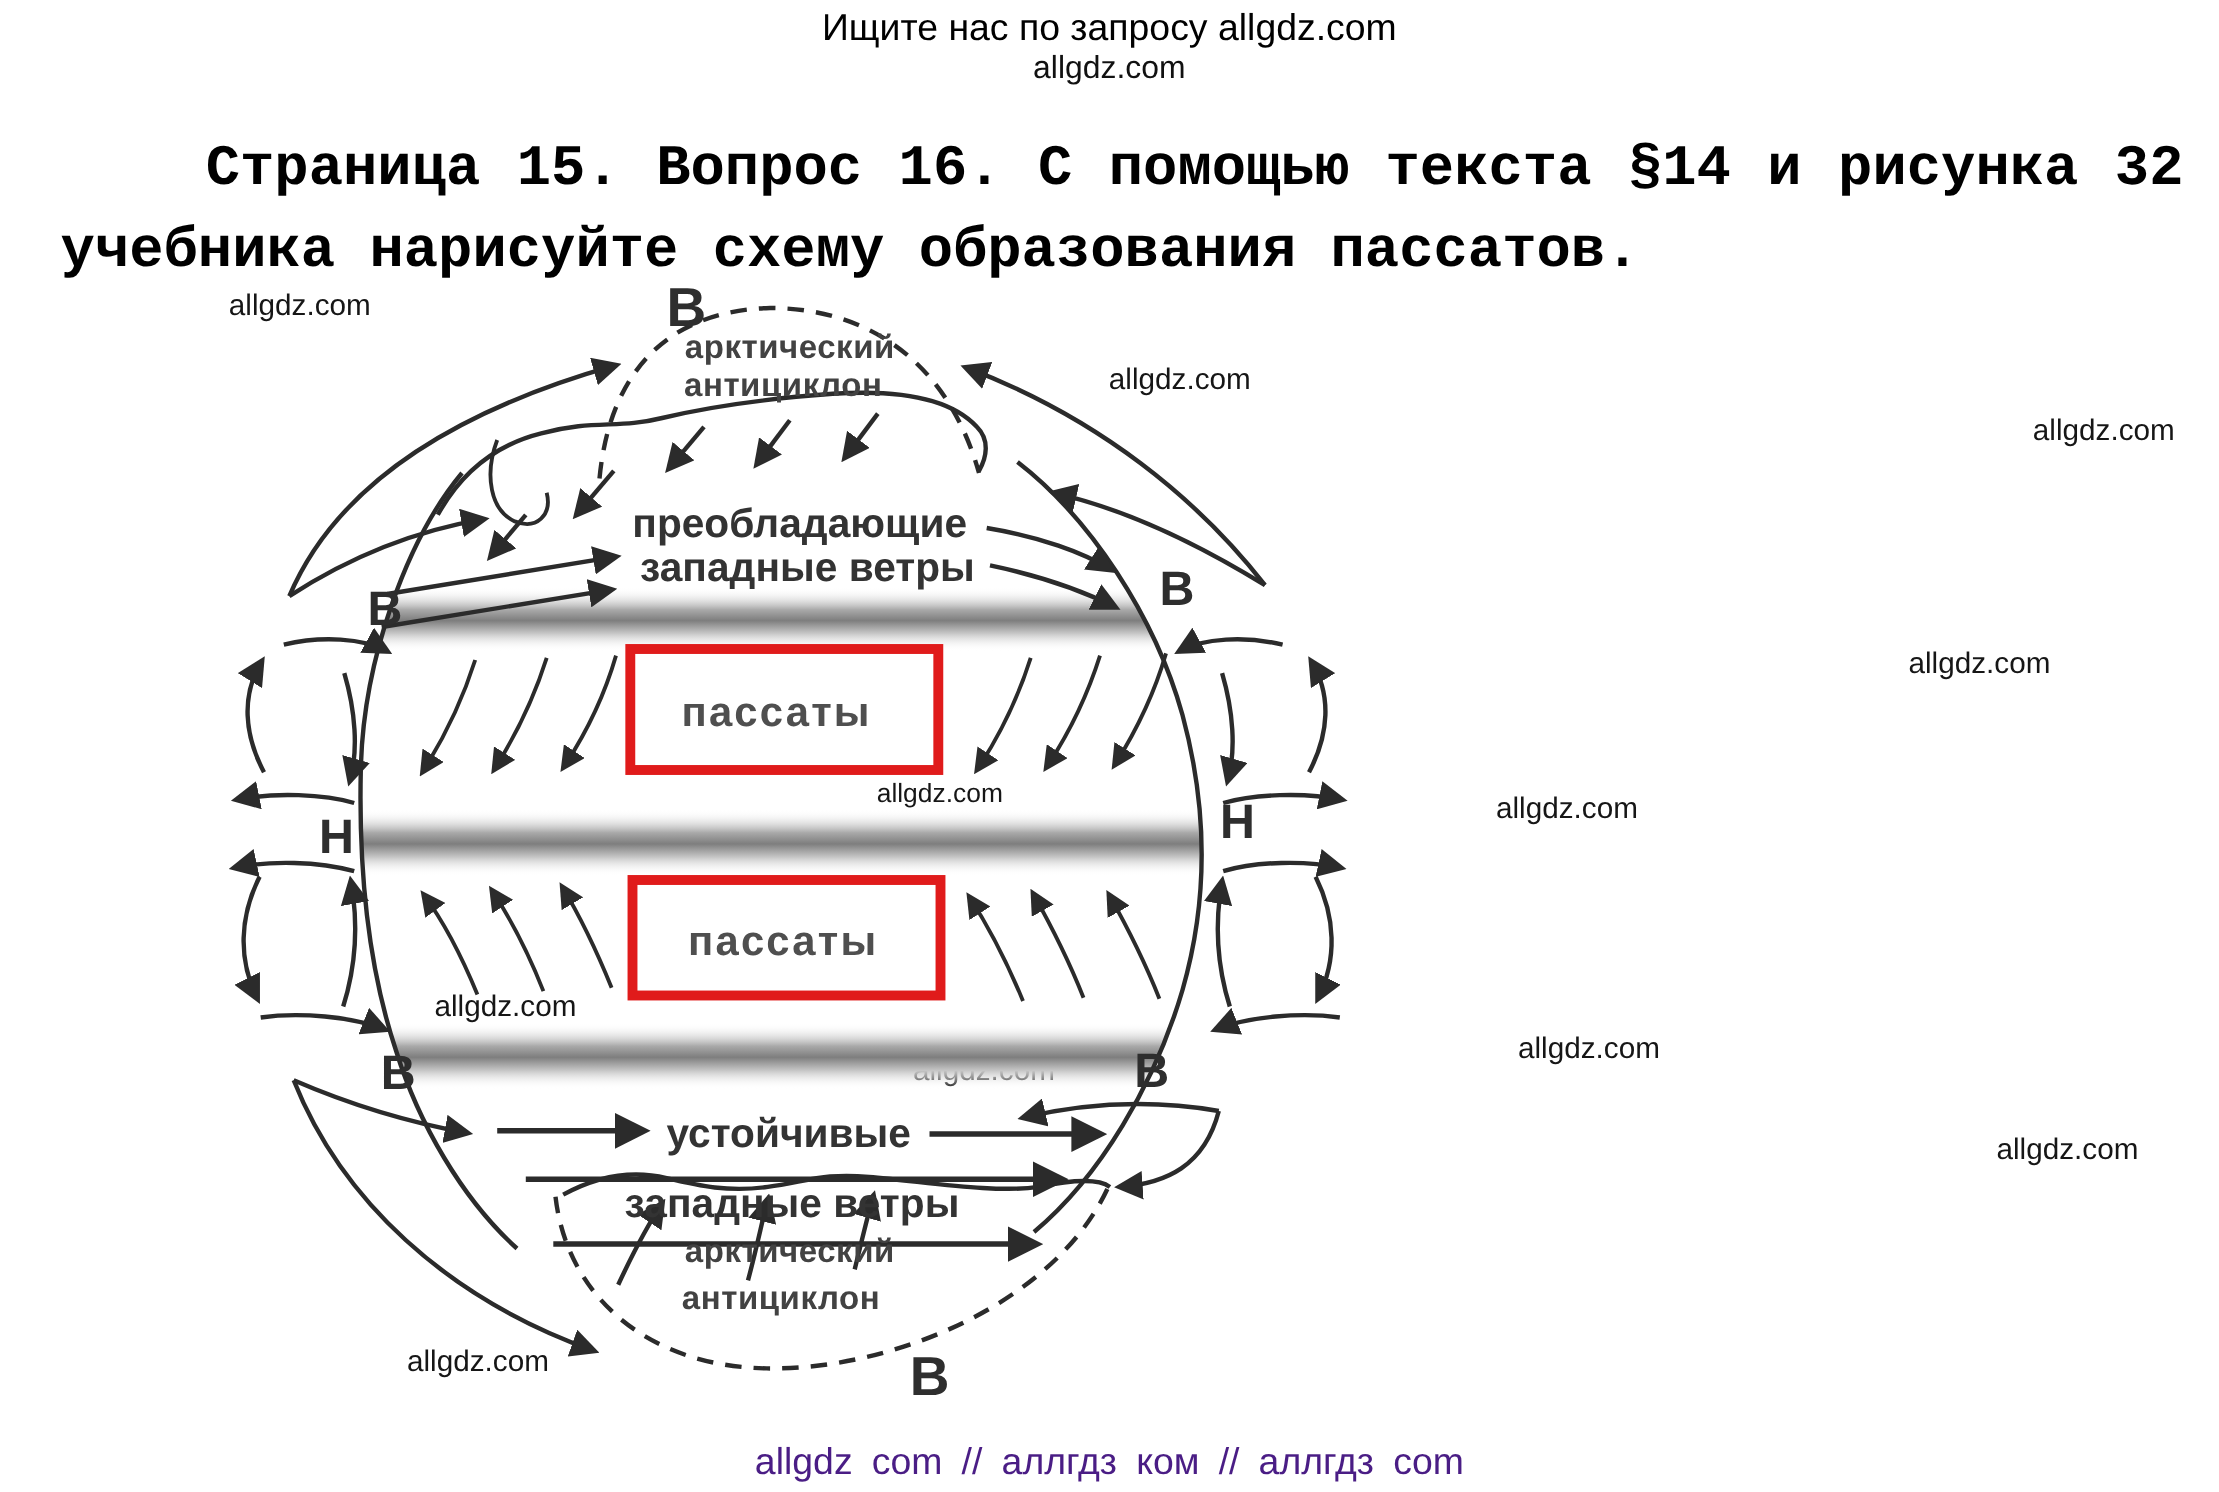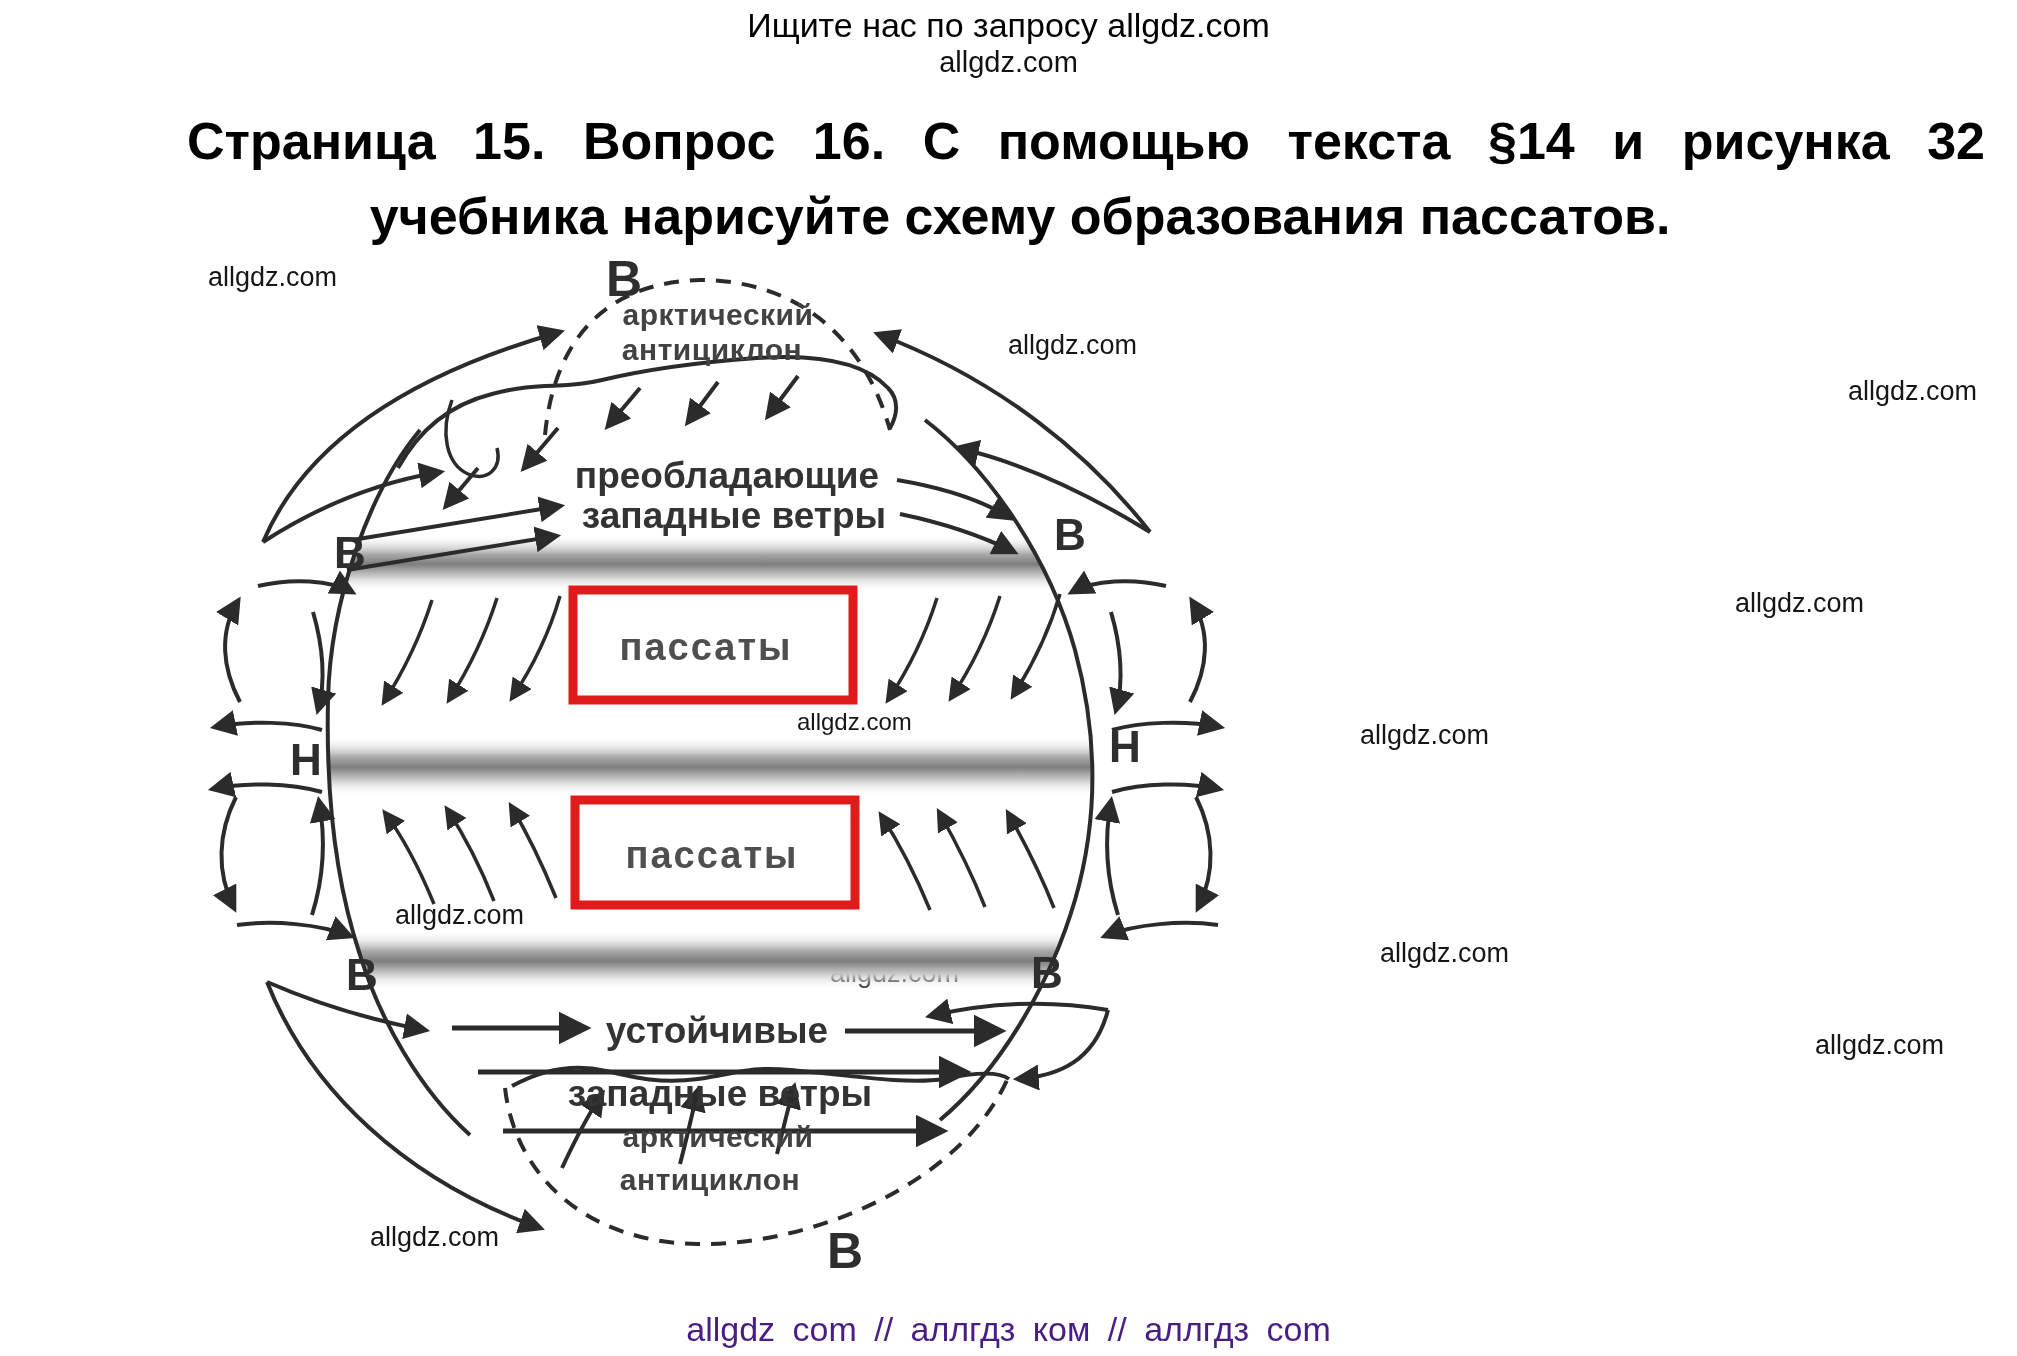--- a/index.html
+++ b/index.html
@@ -2,25 +2,25 @@
 <html><head>
 <meta charset="utf-8">
 <style>
   html,body{margin:0;padding:0;background:#fff;}
   #page{position:relative;width:2017px;height:1356px;background:#ffffff;overflow:hidden;
         font-family:"Liberation Sans",sans-serif;}
   .promo{position:absolute;top:6px;left:0;width:100%;text-align:center;
          font-size:34px;color:#000000;}
   .wm-top{position:absolute;top:46px;left:0;width:100%;text-align:center;
           font-size:29px;color:#111;}
-  .title{position:absolute;top:104px;left:55px;width:1930px;
-         font-family:Liberation Sans, sans-serif;font-weight:bold;font-size:52px;
+  .title{position:absolute;top:116px;left:55px;width:1930px;
+         font-family:Liberation Mono, monospace;font-weight:bold;font-size:52px;
          color:#000;line-height:75px;}
   .title .l1{text-align:justify;text-align-last:justify;text-indent:132px;}
-  .title .l2{text-align:center;}
+  .title .l2{text-align:left;}
   .wm{position:absolute;font-size:27px;color:#161616;white-space:nowrap;}
   .wm.small{font-size:24px;}
   svg#diagram{position:absolute;left:0;top:0;}
   svg text{font-family:"Liberation Sans",sans-serif;text-anchor:middle;}
   .lbl-letter{font-size:50px;fill:#2e2e2e;font-weight:600;}
   .lbl-letter-sm{font-size:44px;fill:#2e2e2e;font-weight:600;}
   .lbl-dome{font-size:30px;fill:#424242;font-weight:700;letter-spacing:.5px;}
   .lbl-wind{font-size:37px;fill:#333;font-weight:700;}
   .lbl-pass{font-size:38px;fill:#4f4f4f;font-weight:600;letter-spacing:2px;}
   .ink{stroke:#2b2b2b;fill:none;}

